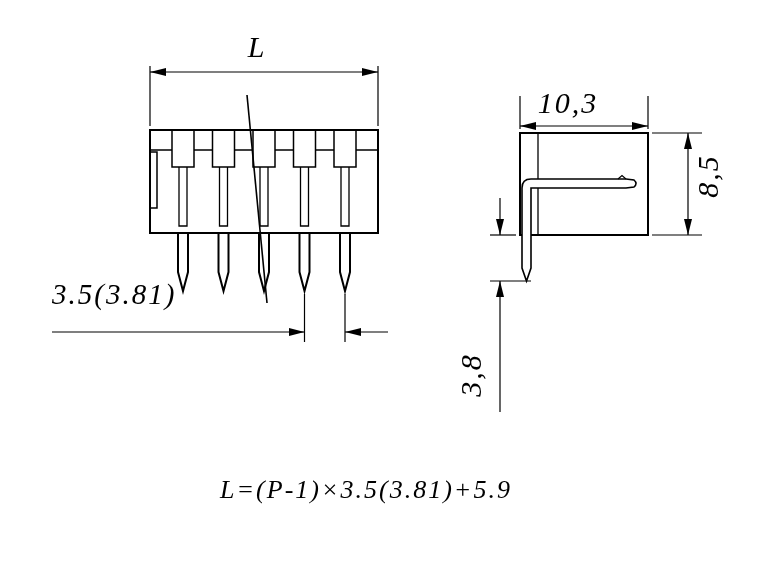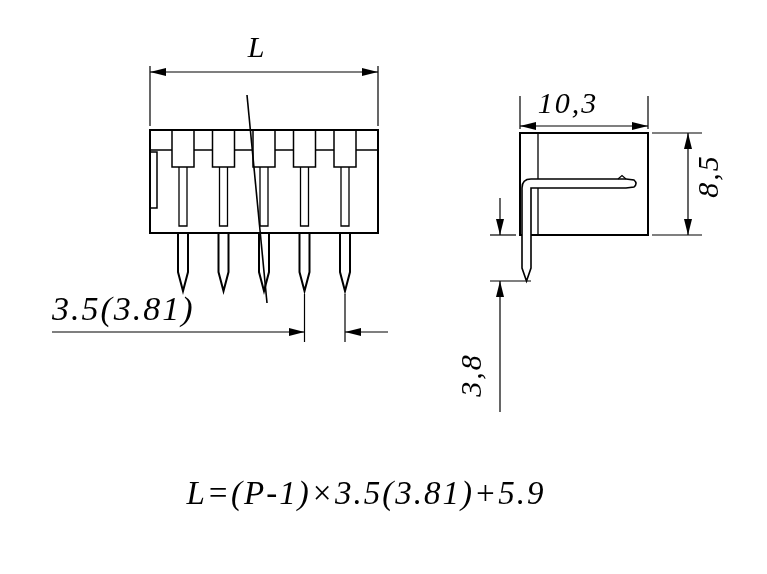--- a/index.html
+++ b/index.html
@@ -17,21 +17,21 @@
     color:#000;
     letter-spacing:2px;
     white-space:nowrap;
     line-height:1;
   }
   .center-x{transform:translateX(-50%);}
   .rot90{transform:translate(-50%,-50%) rotate(-90deg);}
   .formula{
     position:absolute;
     font-style:italic;
-    font-size:33px;
+    font-size:26px;
     letter-spacing:2px;
     color:#000;
     white-space:nowrap;
     line-height:1;
     transform:translateX(-50%);
   }
   svg{position:absolute;left:0;top:0;}
 </style>
 </head>
 <body>
@@ -137,21 +137,21 @@
         <line x1="500" y1="198" x2="500" y2="235"></line>
         <line x1="500" y1="281" x2="500" y2="412"></line>
         <polygon points="500,235 496,219 504,219" fill="#000" stroke="none"></polygon>
         <polygon points="500,281 496,297 504,297" fill="#000" stroke="none"></polygon>
       </g>
     </g>
   </svg>
 
   <div class="dim-label center-x" style="left:257px;top:32px;">L</div>
 
-  <div class="dim-label" style="left:52px;top:292px;font-size:34px;">3.5(3.81)</div>
+  <div class="dim-label" style="left:52px;top:280px;font-size:29px;">3.5(3.81)</div>
 
   <div class="dim-label center-x" style="left:568px;top:88px;">10,3</div>
 
   <div class="dim-label rot90" style="left:708px;top:176px;">8,5</div>
 
   <div class="dim-label rot90" style="left:471px;top:375px;">3,8</div>
 
   <div class="formula" style="left:366px;top:477px;">L=(P-1)×3.5(3.81)+5.9</div>
 
 </div>

